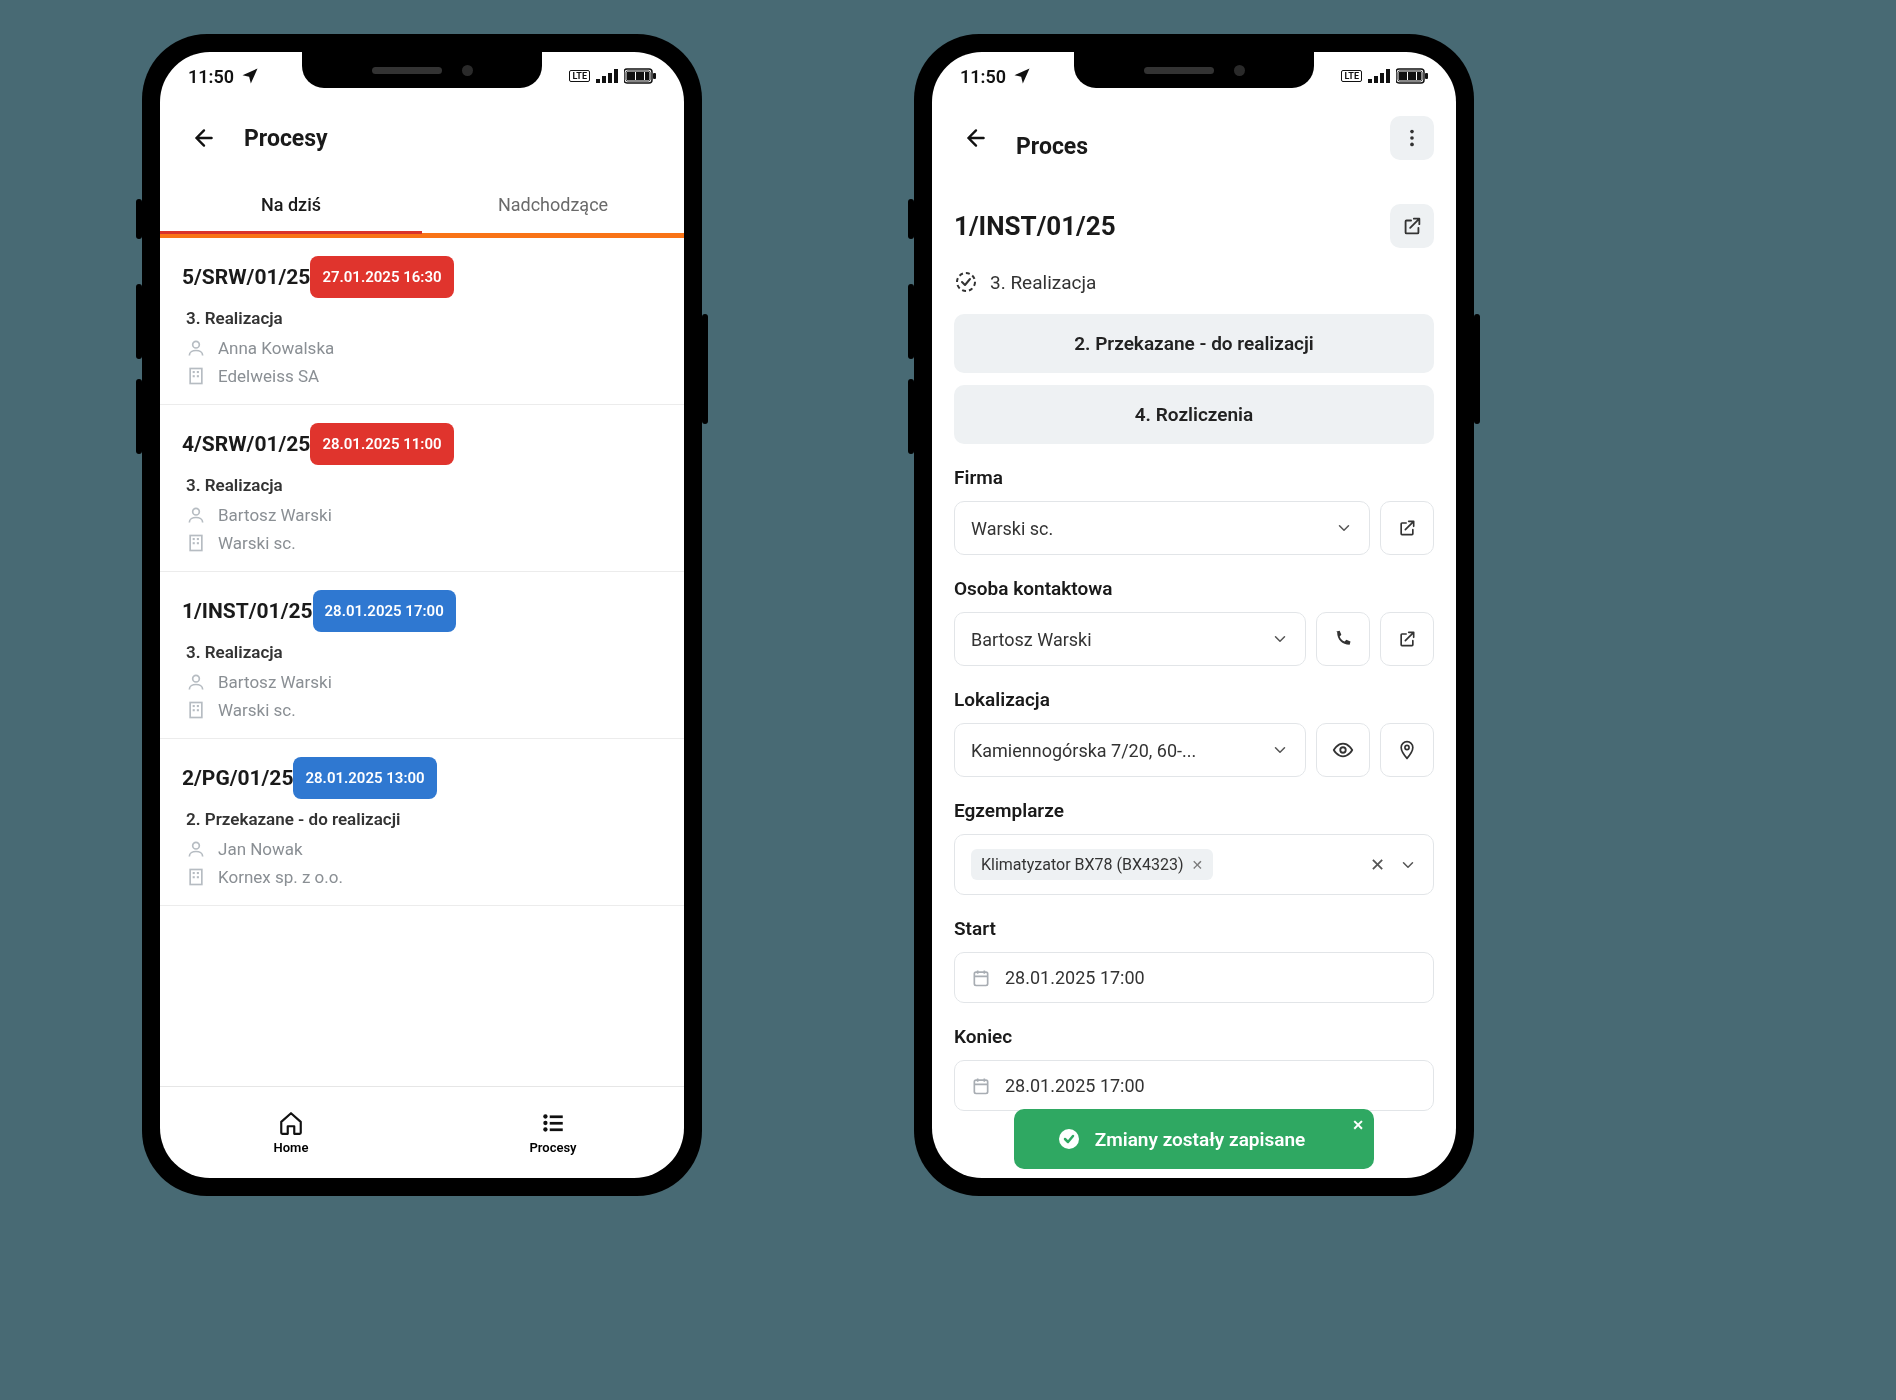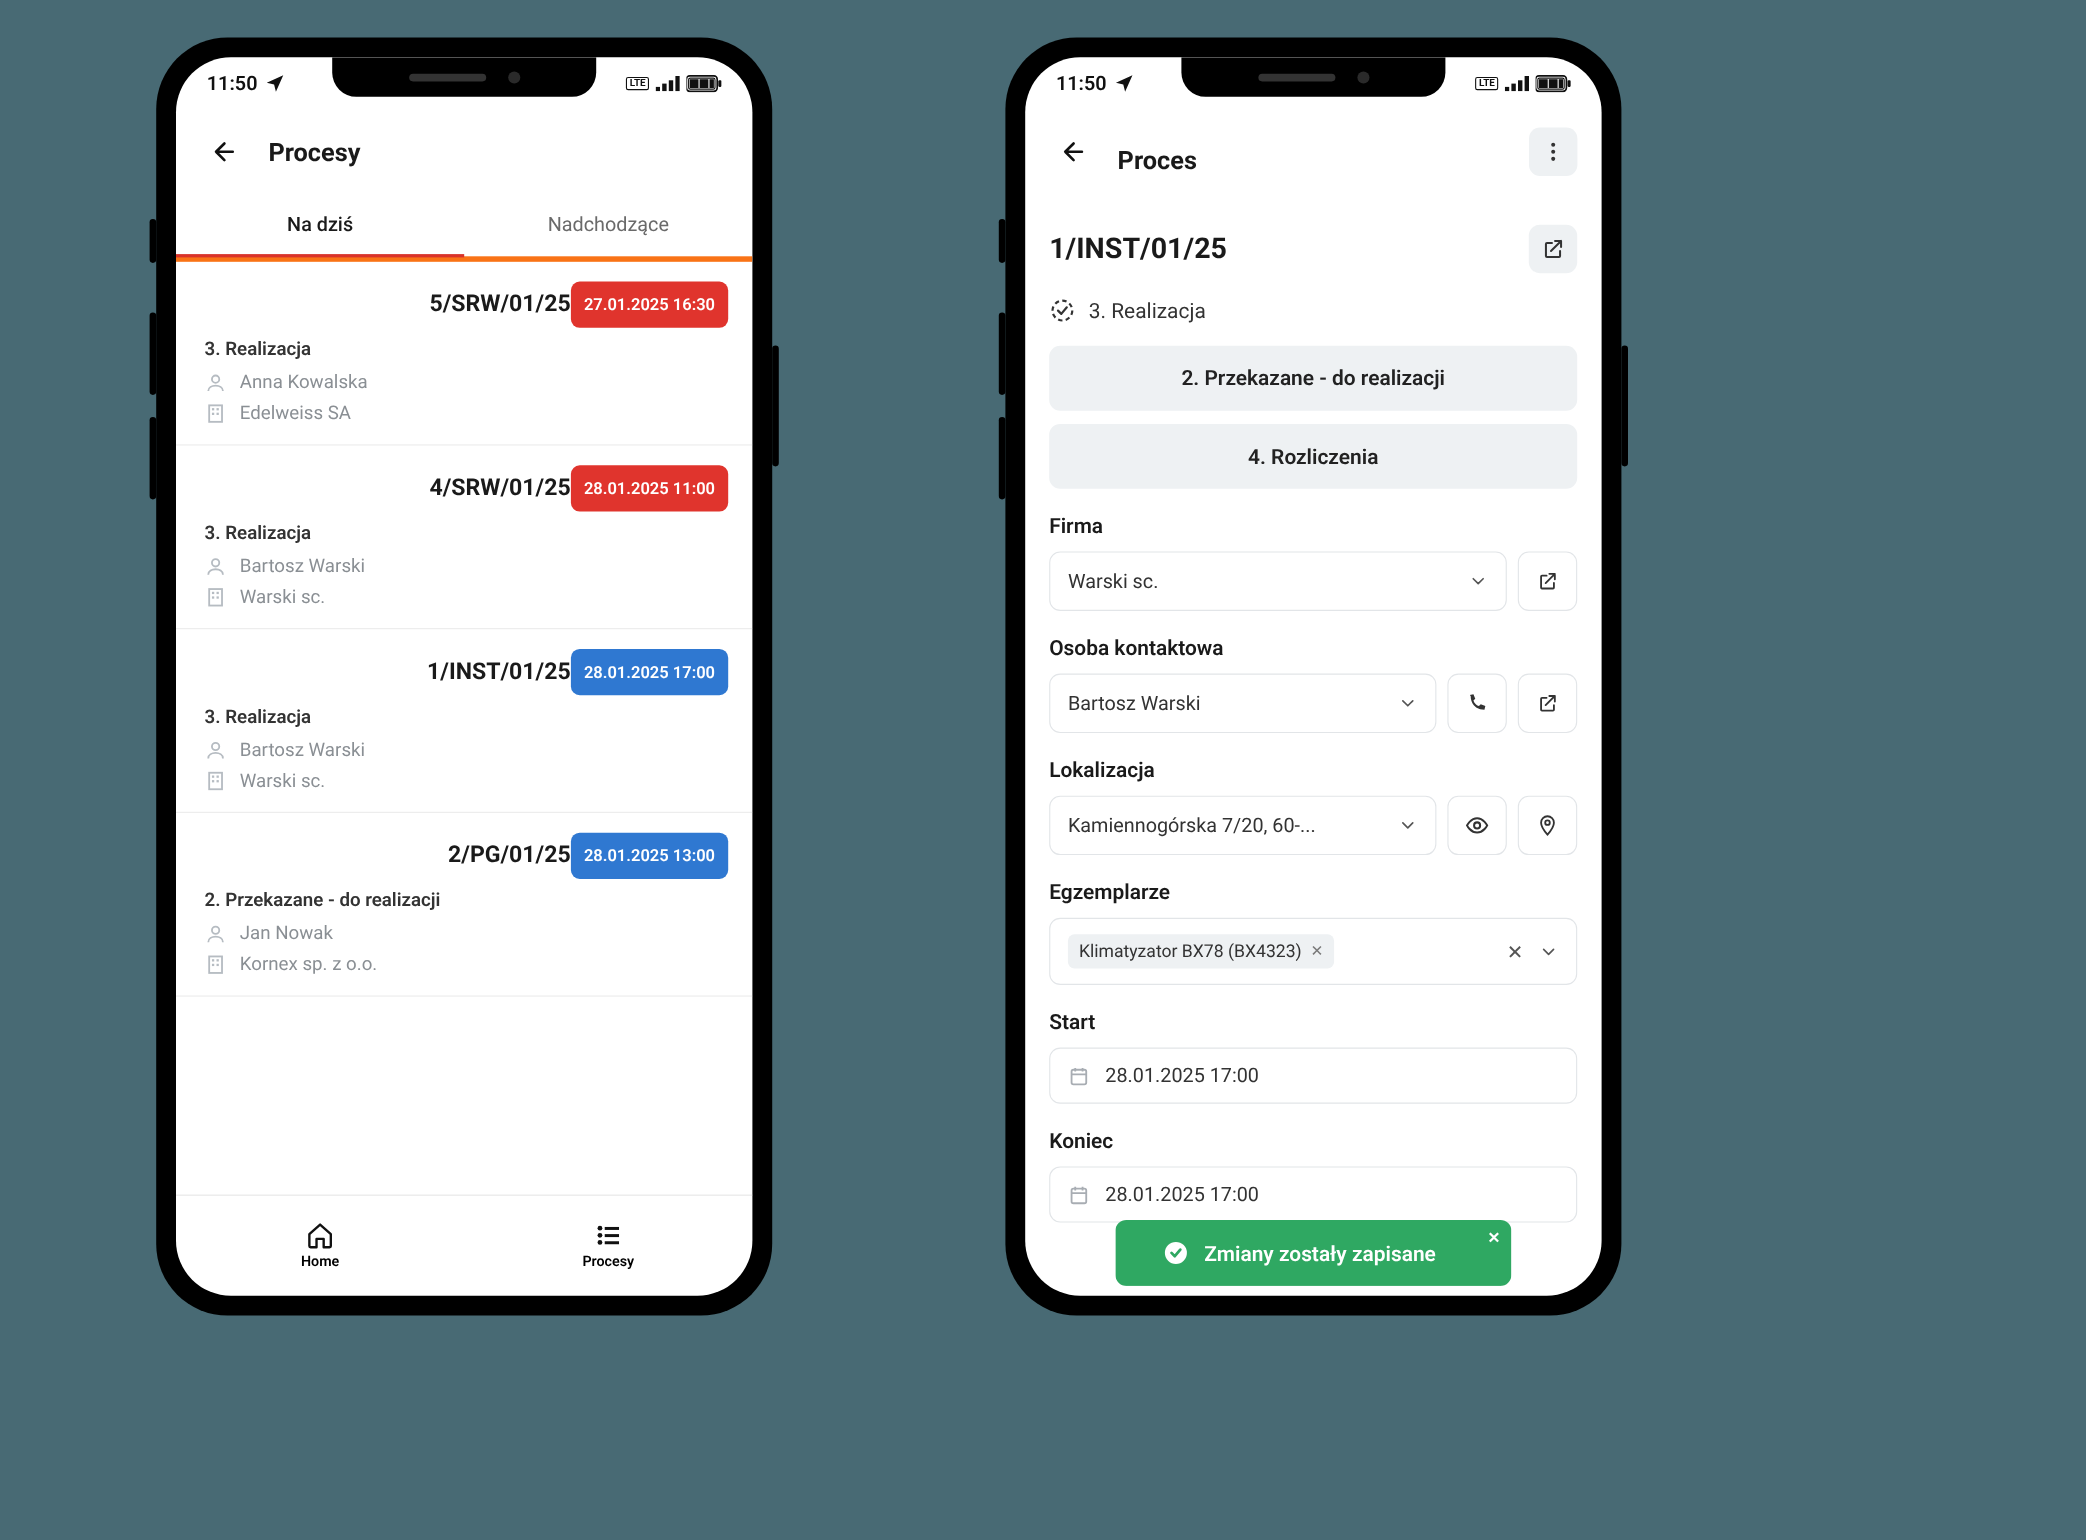--- a/index.html
+++ b/index.html
@@ -66,21 +66,21 @@
   }
   .icon-btn { width: 44px; height: 44px; display: flex; align-items: center; justify-content: center; border-radius: 10px; cursor: pointer; }
   .icon-btn.grey { background: #eef1f3; }
   .header-title { font-size: 23px; font-weight: 700; color: #1a1a1a; }
   .tabs { display: flex; border-bottom: 5px solid #f97316; }
   .tab { flex: 1; text-align: center; padding: 18px 0; font-size: 18px; color: #6a6a6a; cursor: pointer; position: relative; }
   .tab.active { color: #1a1a1a; font-weight: 500; }
   .tab.active::after { content:''; position:absolute; bottom:-1px; left:0; right:0; height:3px; background:#d9332a; }
   .list { flex: 1; overflow-y: auto; }
   .item { padding: 18px 22px; border-bottom: 1px solid #ececec; }
-  .item-top { display: flex; justify-content: flex-end; align-items: center; margin-bottom: 10px; }
+  .item-top { display: flex; justify-content: flex-start; align-items: center; margin-bottom: 10px; }
   .item-id { font-size: 21px; font-weight: 700; color: #1a1a1a; }
   .badge { font-size: 15px; font-weight: 600; color: #fff; padding: 12px 12px; border-radius: 8px; }
   .badge.red { background: #e0342d; }
   .badge.blue { background: #2f78d1; }
   .item-status { font-size: 17px; font-weight: 600; color: #333; margin: 4px 0 10px 4px; }
   .item-row { display: flex; align-items: center; gap: 12px; color: #8a8f94; font-size: 17px; margin: 8px 0 0 4px; }
   .mini-icon { width: 20px; height: 20px; flex-shrink: 0; }
   .bottom-nav { height: 92px; border-top: 1px solid #e6e6e6; display: flex; }
   .nav-item { flex: 1; display: flex; flex-direction:column; align-items:center; justify-content:center; gap:4px; cursor:pointer; }
   .nav-label { font-size: 13px; font-weight: 600; }

